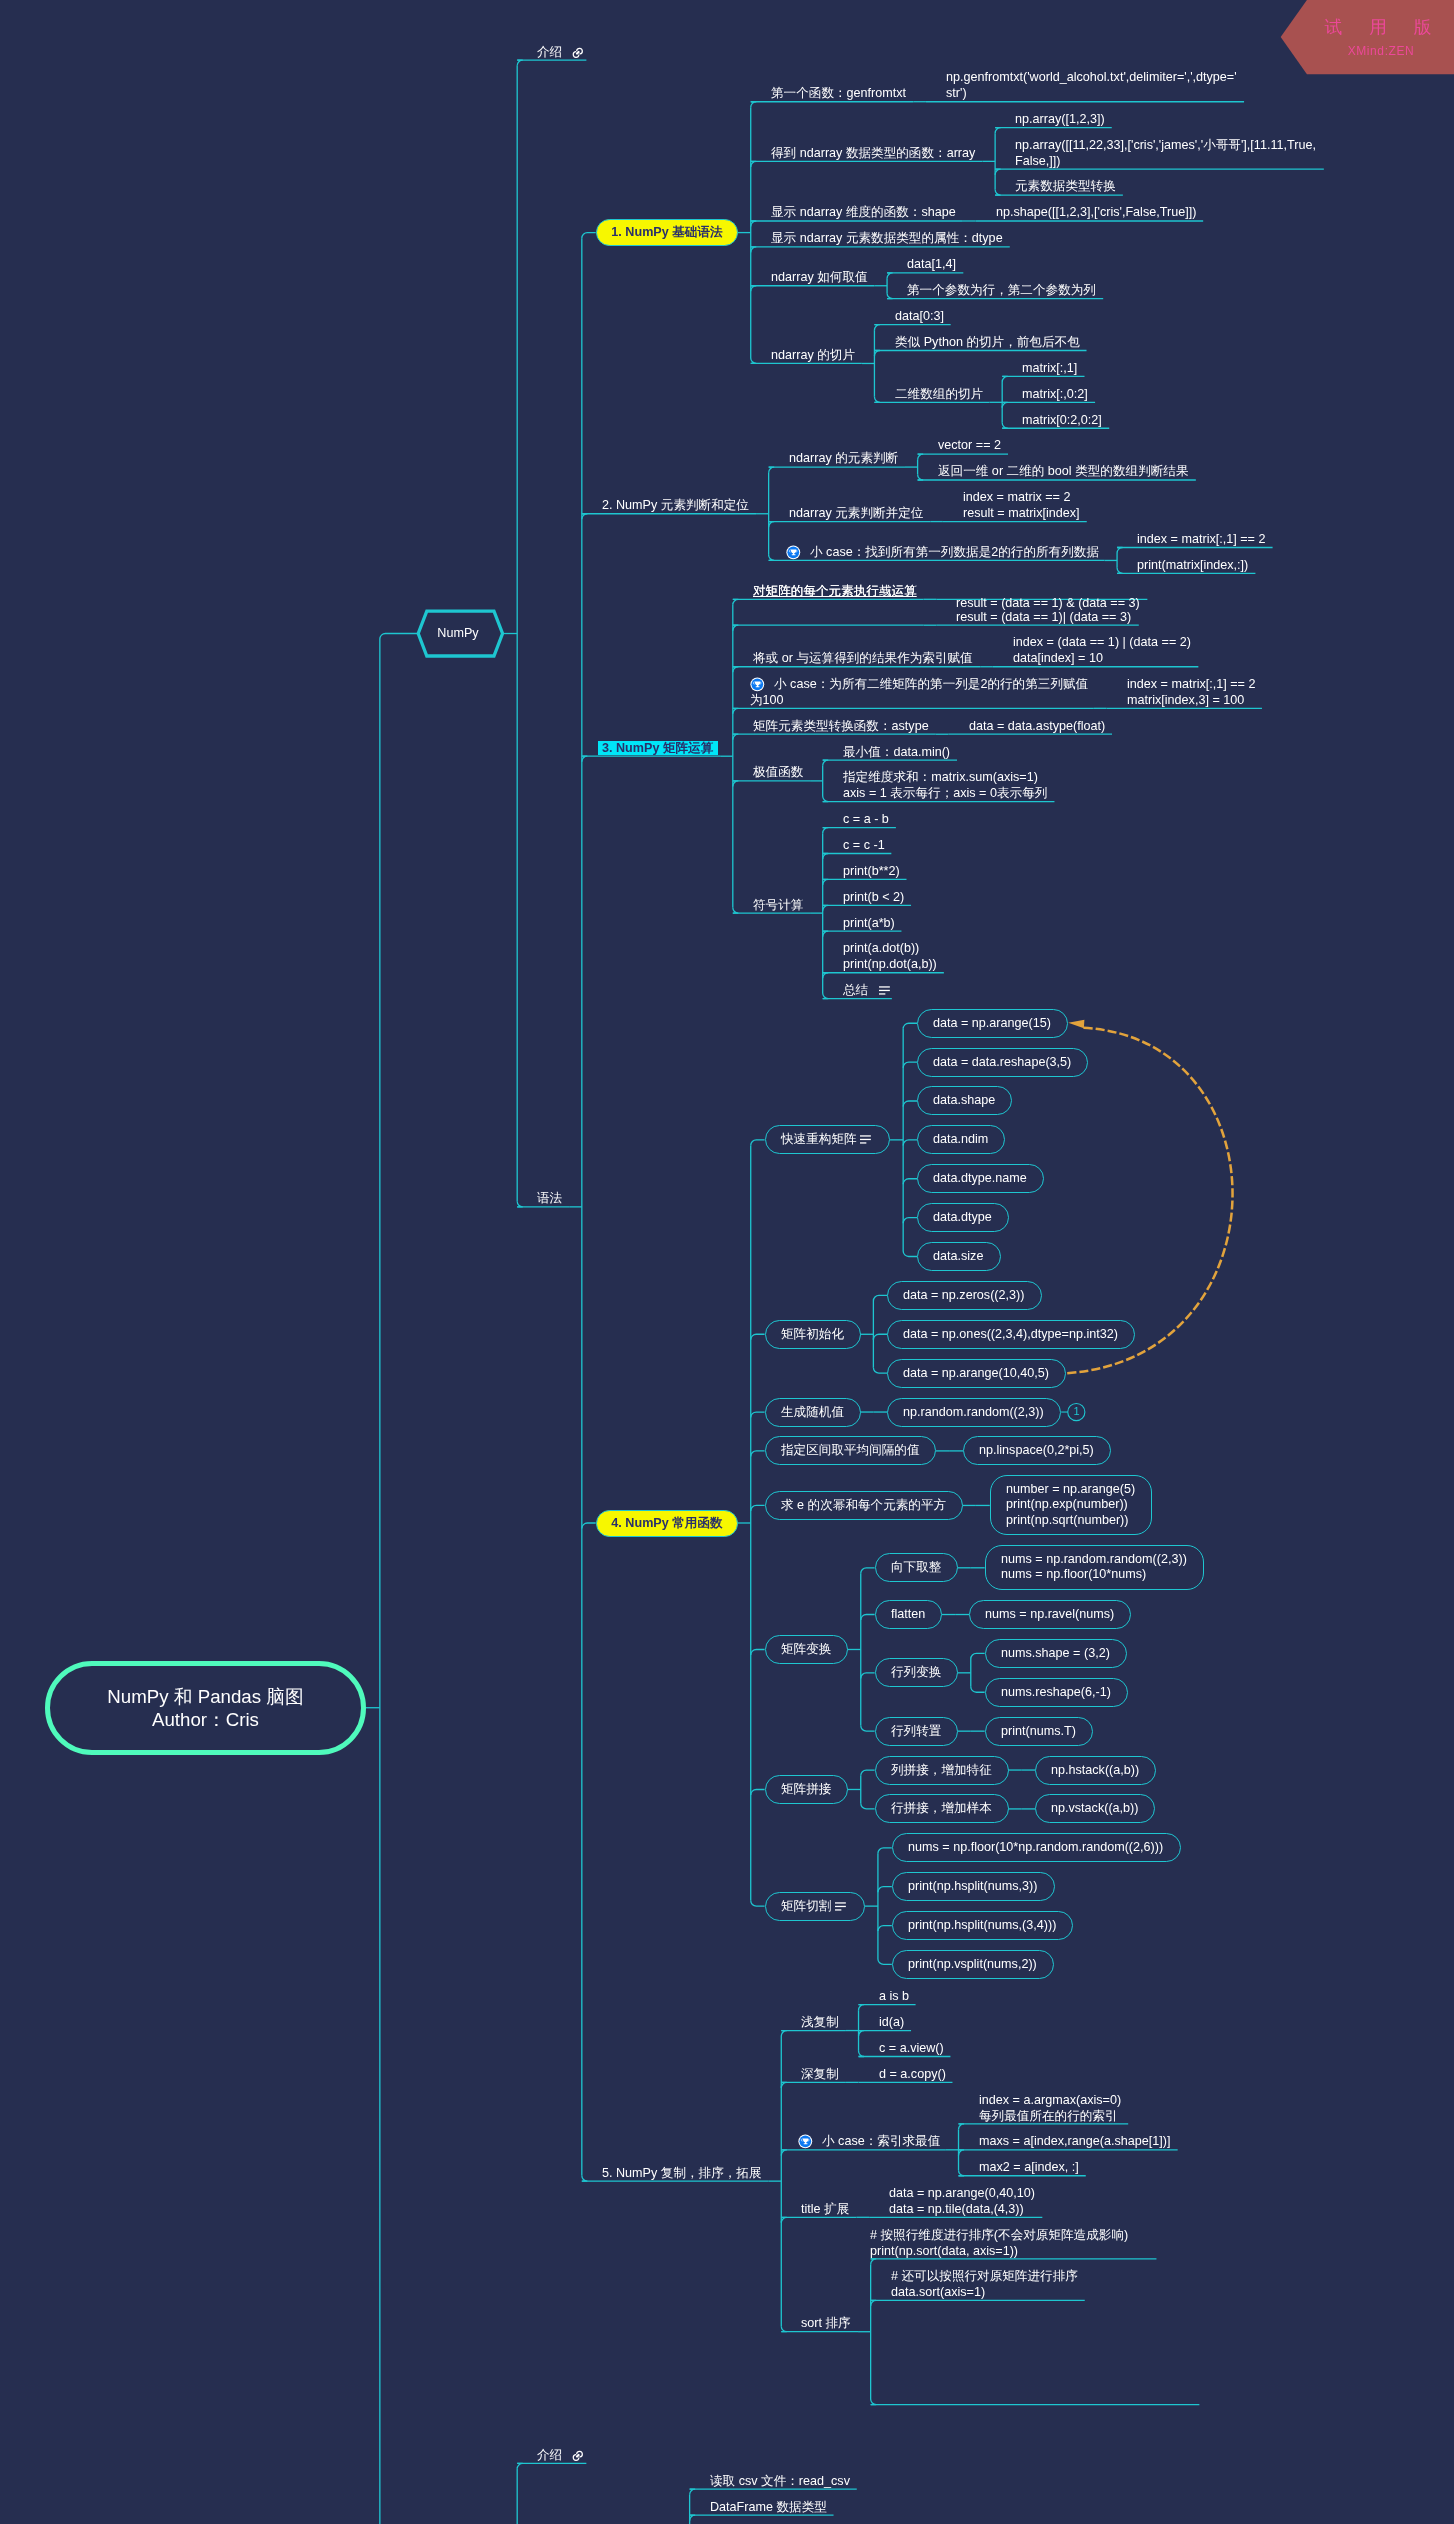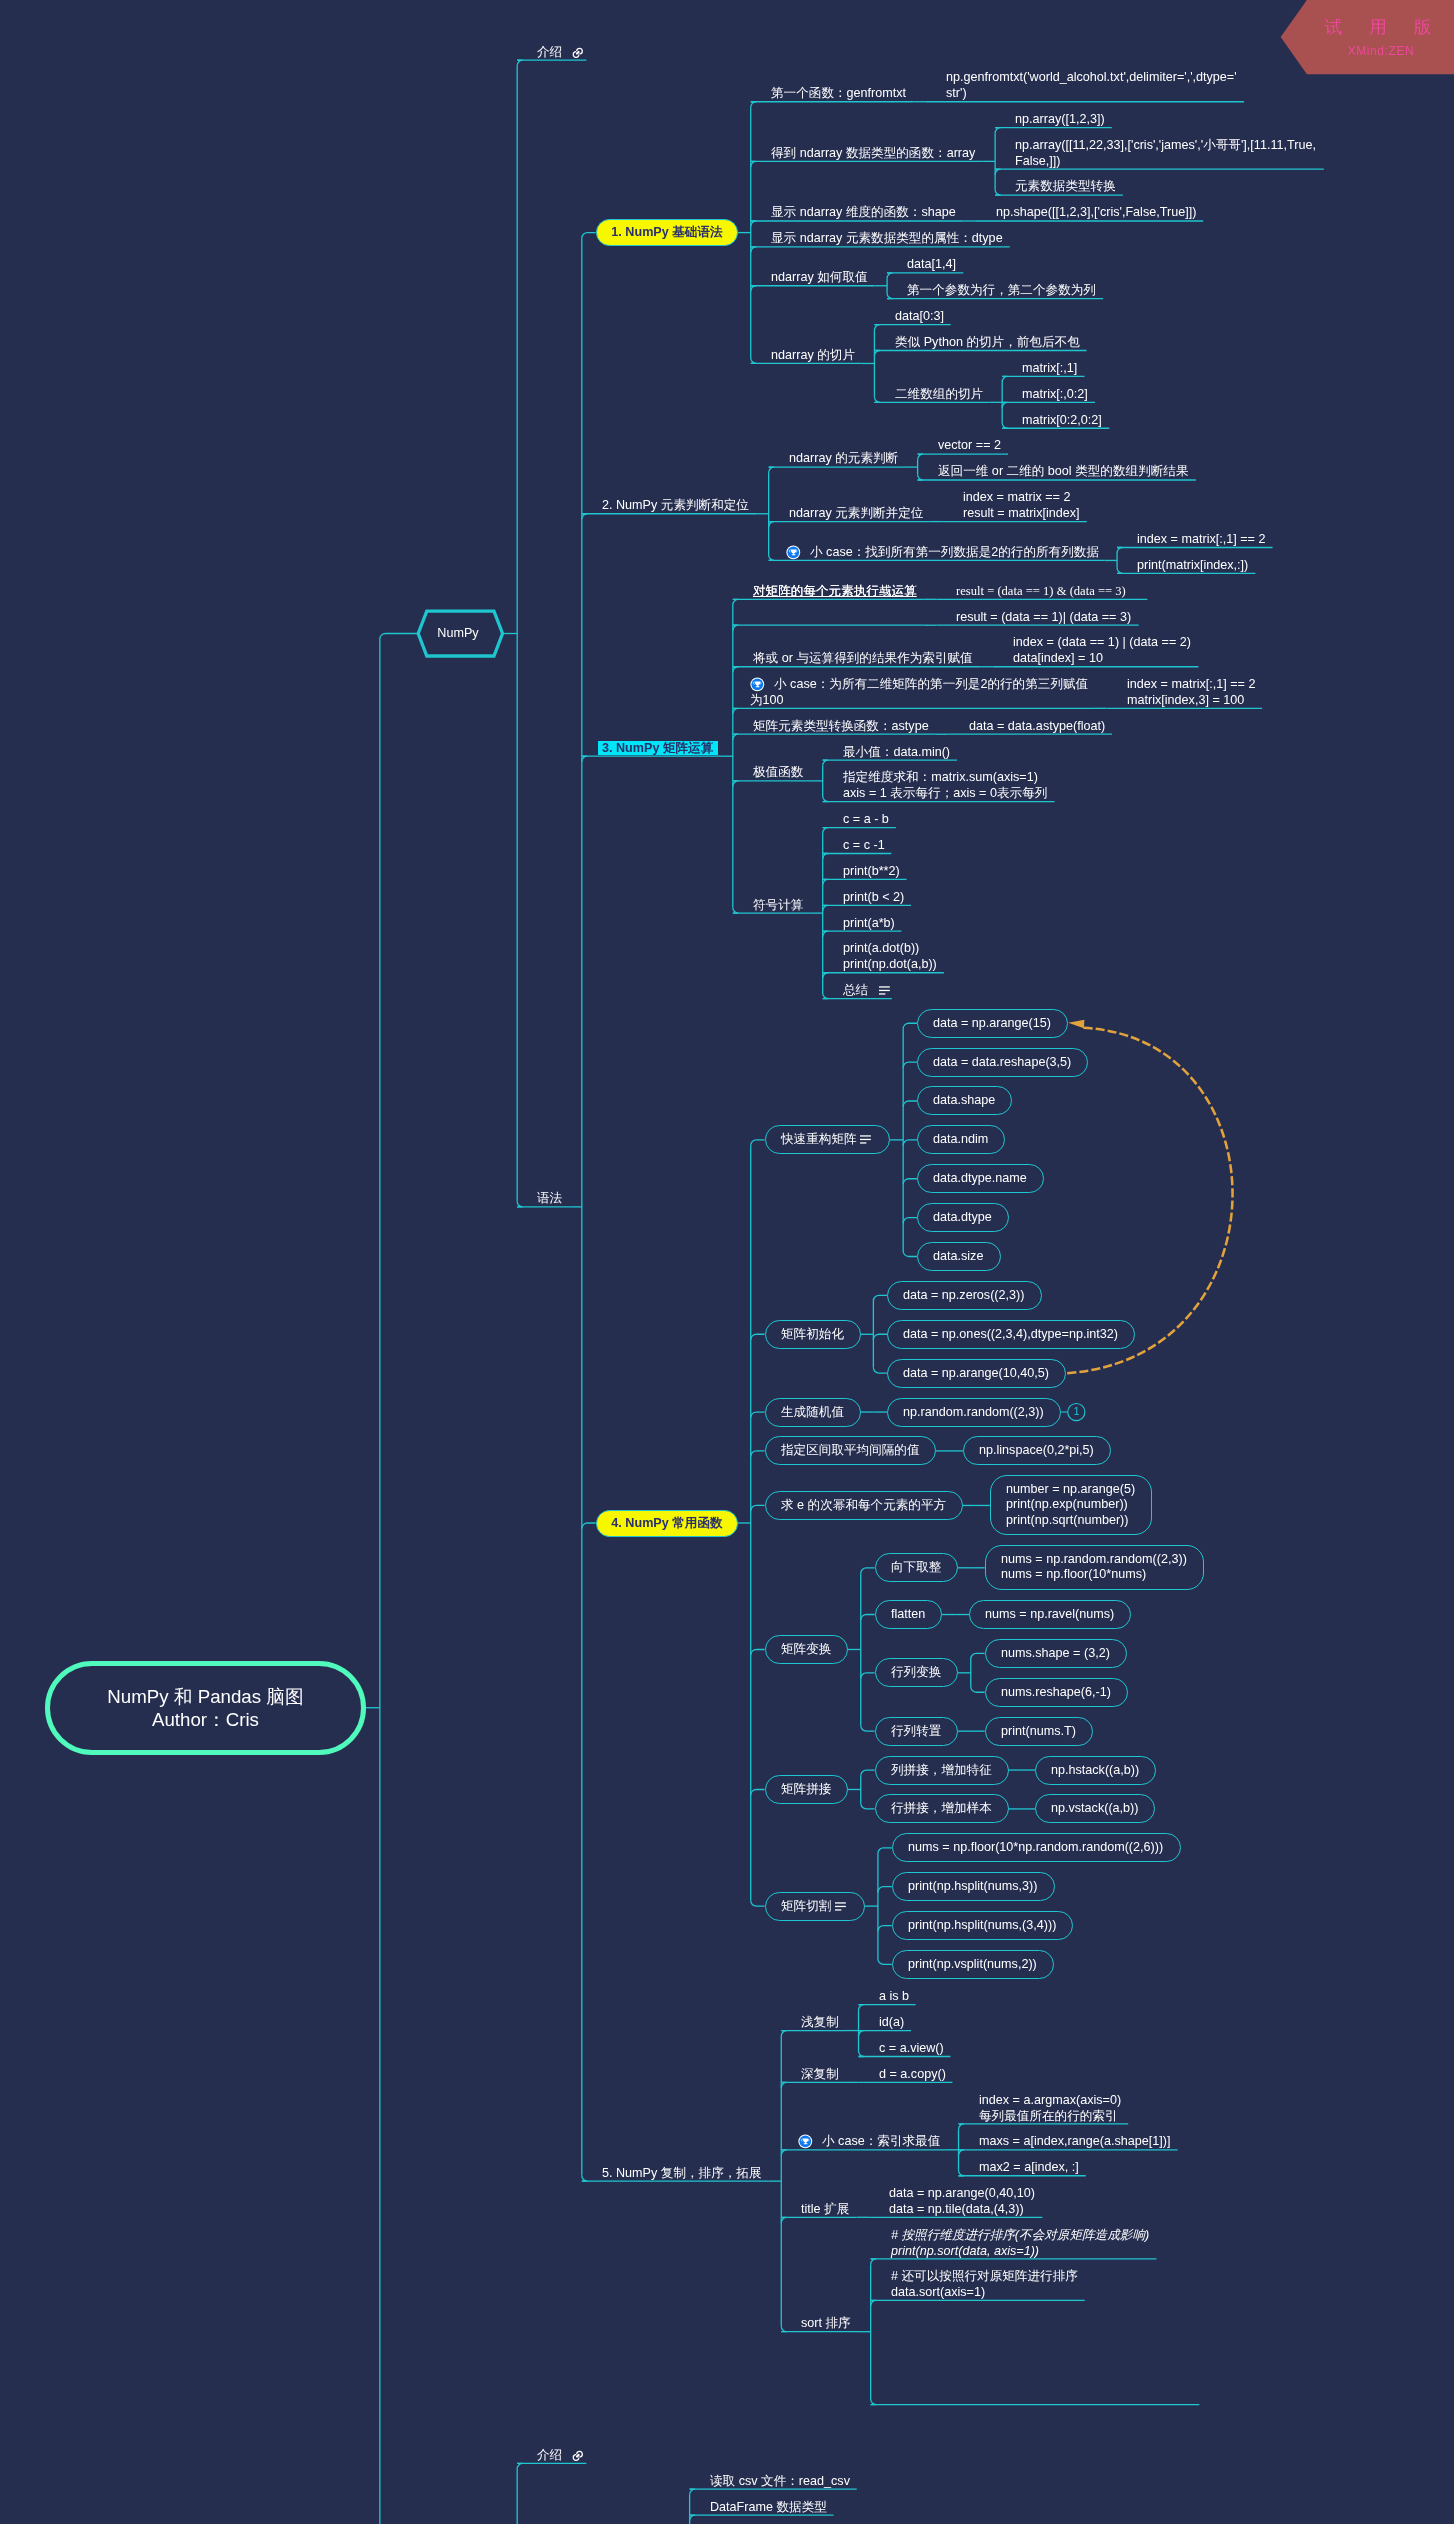--- a/index.html
+++ b/index.html
@@ -462,21 +462,21 @@
           <circle cx="15" cy="15" r="14.2" fill="#ffffff"></circle>
           <circle cx="15" cy="15" r="12.1" fill="#0c79f2"></circle>
           <path d="M8.6 9.4 h12.4 v2.0 c0 2.9 -1.9 5.2 -4.0 5.6 v2.2 h2.4 v2.1 h-7.6 v-2.1 h2.4 v-2.2 c-2.1 -0.4 -4.0 -2.7 -4.0 -5.6 z" fill="#ffffff"></path>
           <path d="M8.9 11.0 h-1.3 a0.8 0.8 0 0 0 -0.8 0.8 v0.6 a2.1 2.1 0 0 0 2.1 2.1 h0.6" fill="none" stroke="#ffffff" stroke-width="1.25"></path>
           <path d="M20.7 11.0 h1.3 a0.8 0.8 0 0 1 0.8 0.8 v0.6 a2.1 2.1 0 0 1 -2.1 2.1 h-0.6" fill="none" stroke="#ffffff" stroke-width="1.25"></path>
         </svg></span>小 case：找到所有第一列数据是2的行的所有列数据</div>
     <div class="nd plain" style="left: 1137px; top: 532px; max-width: 321px; border: none;">index = matrix[:,1] == 2</div>
     <div class="nd plain" style="left: 1137px; top: 558px; max-width: 321px; border: none;">print(matrix[index,:])</div>
     <div class="nd plain" style="left: 602px; top: 741px; max-width: 321px; border: none;"><span class="hl">3. NumPy 矩阵运算</span></div>
     <div class="nd plain" style="left: 753px; top: 584px; max-width: 321px; border: none;">对矩阵的每个元素执行与运算</div>
-    <div class="nd plain" style="left: 956px; top: 584px; max-width: 321px; border: none; font-family: Liberation Serif, serif;">result = (data == 1) &amp; (data == 3)</div>
+    <div class="nd plain" style="left: 956px; top: 596px; max-width: 321px; border: none;">result = (data == 1) &amp; (data == 3)</div>
     <div class="nd plain" style="left: 753px; top: 584px; max-width: 321px; border: none; text-decoration: underline;">对矩阵的每个元素执行或运算</div>
     <div class="nd plain" style="left: 956px; top: 610px; max-width: 321px; border: none;">result = (data == 1)| (data == 3)</div>
     <div class="nd plain" style="left: 753px; top: 651px; max-width: 321px; border: none;">将或 or 与运算得到的结果作为索引赋值</div>
     <div class="nd plain" style="left: 1013px; top: 635px; max-width: 321px; border: none;">index = (data == 1) | (data == 2)
 data[index] = 10</div>
     <div class="nd plain" style="left: 750px; top: 677px; max-width: 321px; border: none;"><span class="icw"><svg class="icon" width="14.6" height="14.6" viewBox="0 0 30 30">
           <circle cx="15" cy="15" r="14.2" fill="#ffffff"></circle>
           <circle cx="15" cy="15" r="12.1" fill="#0c79f2"></circle>
           <path d="M8.6 9.4 h12.4 v2.0 c0 2.9 -1.9 5.2 -4.0 5.6 v2.2 h2.4 v2.1 h-7.6 v-2.1 h2.4 v-2.2 c-2.1 -0.4 -4.0 -2.7 -4.0 -5.6 z" fill="#ffffff"></path>
           <path d="M8.9 11.0 h-1.3 a0.8 0.8 0 0 0 -0.8 0.8 v0.6 a2.1 2.1 0 0 0 2.1 2.1 h0.6" fill="none" stroke="#ffffff" stroke-width="1.25"></path>
@@ -570,21 +570,21 @@
           <path d="M20.7 11.0 h1.3 a0.8 0.8 0 0 1 0.8 0.8 v0.6 a2.1 2.1 0 0 1 -2.1 2.1 h-0.6" fill="none" stroke="#ffffff" stroke-width="1.25"></path>
         </svg></span>小 case：索引求最值</div>
     <div class="nd plain" style="left: 979px; top: 2093px; max-width: 321px; border: none;">index = a.argmax(axis=0)
 每列最值所在的行的索引</div>
     <div class="nd plain" style="left: 979px; top: 2134px; max-width: 321px; border: none;">maxs = a[index,range(a.shape[1])]</div>
     <div class="nd plain" style="left: 979px; top: 2160px; max-width: 321px; border: none;">max2 = a[index, :]</div>
     <div class="nd plain" style="left: 801px; top: 2202px; max-width: 321px; border: none;">title 扩展</div>
     <div class="nd plain" style="left: 889px; top: 2186px; max-width: 321px; border: none;">data = np.arange(0,40,10)
 data = np.tile(data,(4,3))</div>
     <div class="nd plain" style="left: 801px; top: 2316px; max-width: 321px; border: none;">sort 排序</div>
-    <div class="nd plain" style="left: 891px; top: 2228px; max-width: 321px; border: none; font-style: italic;"># 按照行维度进行排序(不会对原矩阵造成影响)
+    <div class="nd plain" style="left: 870px; top: 2228px; max-width: 321px; border: none;"># 按照行维度进行排序(不会对原矩阵造成影响)
 print(np.sort(data, axis=1))</div>
     <div class="nd plain" style="left: 891px; top: 2269px; max-width: 321px; border: none;"># 还可以按照行对原矩阵进行排序
 data.sort(axis=1)</div>
     <div class="nd plain" style="left: 537px; top: 2448px; max-width: 321px; border: none;">介绍<span class="icw2"><svg class="icon" width="13.6" height="13.6" viewBox="0 0 24 24" fill="none" stroke="#fff" stroke-linecap="round">
           <path d="M15.87 13.92 A5 5 0 1 0 10.08 8.13" stroke-width="2.2"></path>
           <path d="M8.13 10.08 A5 5 0 1 0 13.92 15.87" stroke-width="2.2"></path>
           <path d="M10.6 13.4 L13.4 10.6" stroke-width="3.9"></path>
         </svg></span></div>
     <div class="nd plain" style="left: 710px; top: 2474px; max-width: 321px; border: none;">读取 csv 文件：read_csv</div>
     <div class="nd plain" style="left: 710px; top: 2500px; max-width: 321px; border: none;">DataFrame 数据类型</div>

